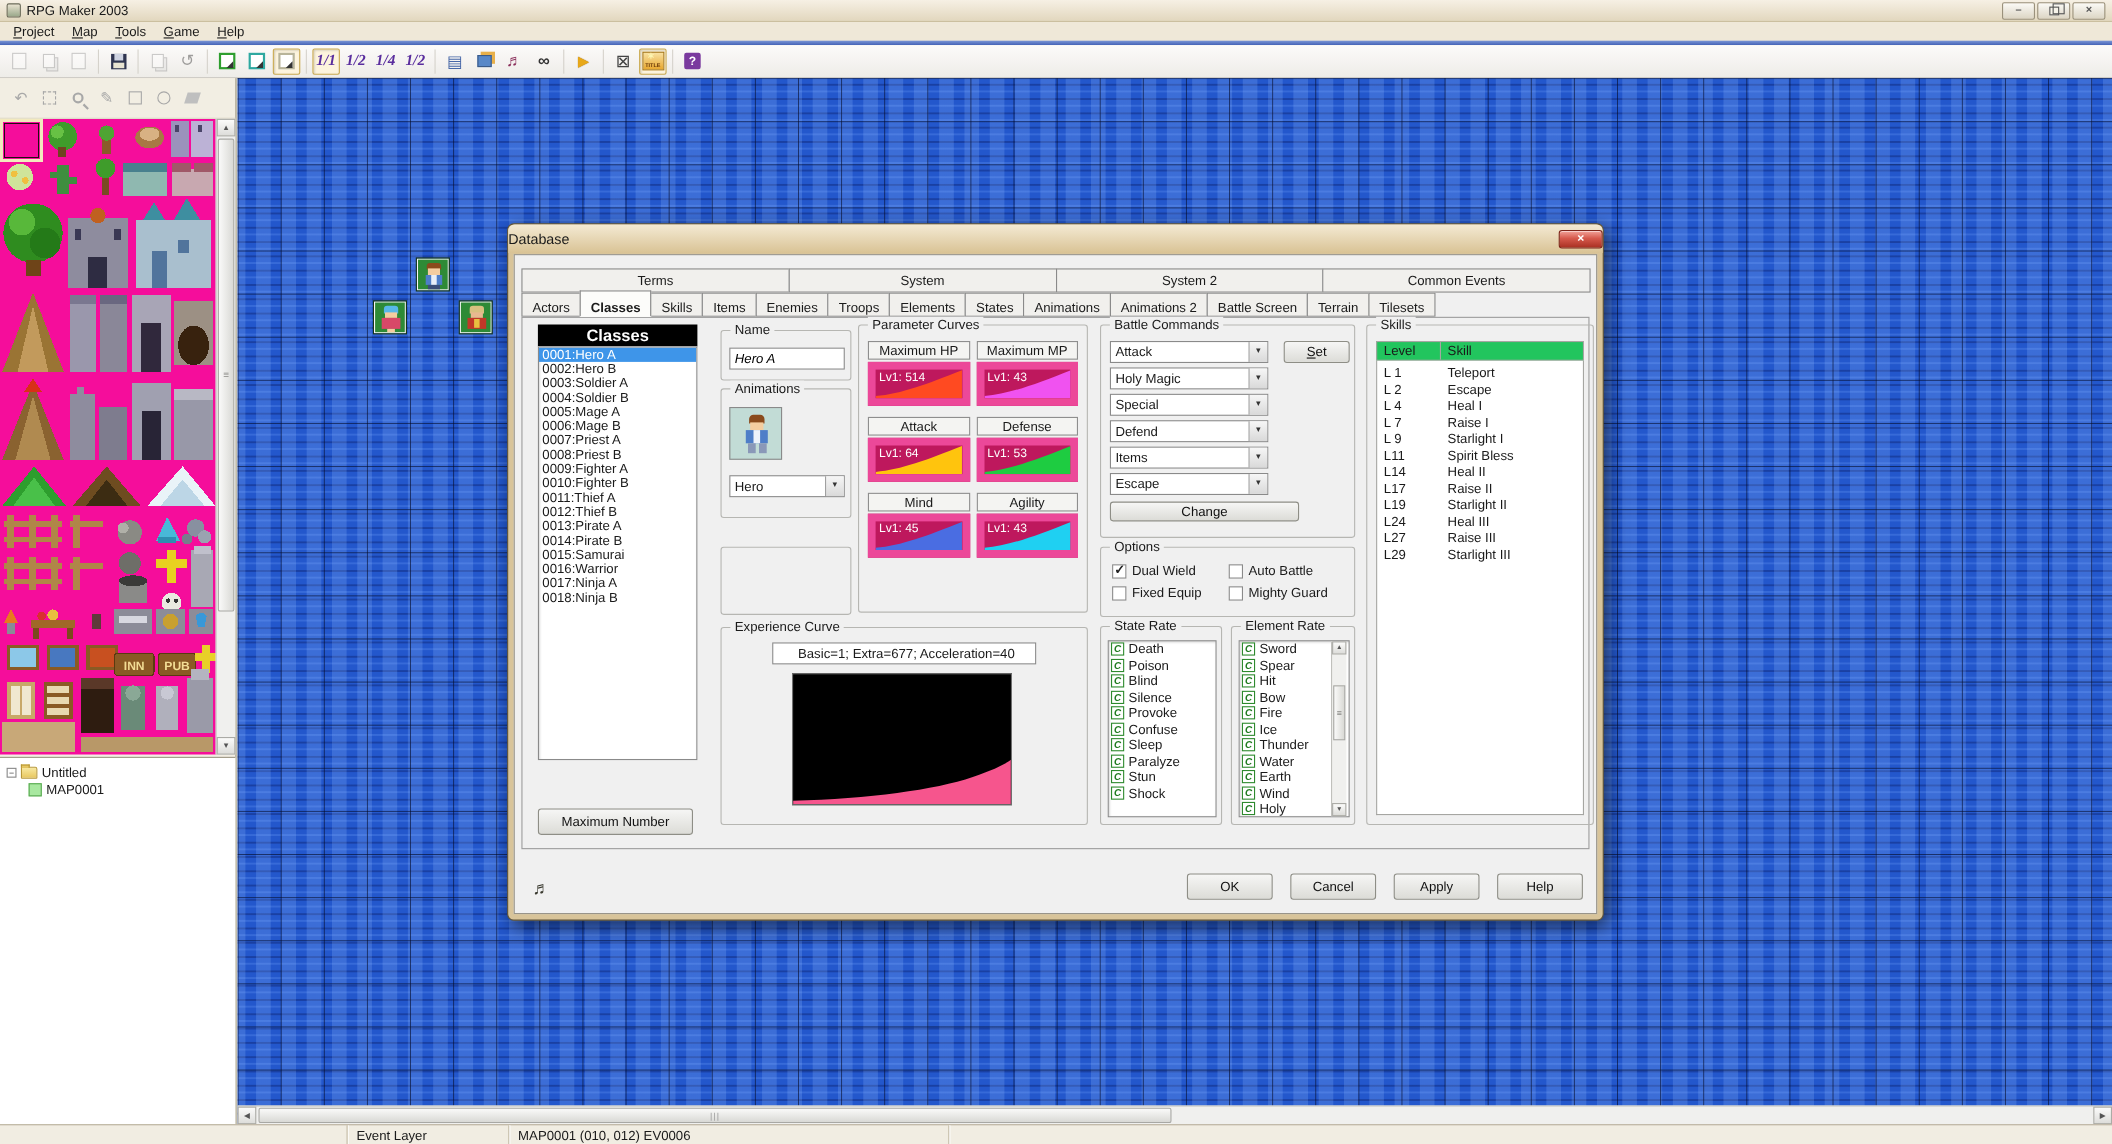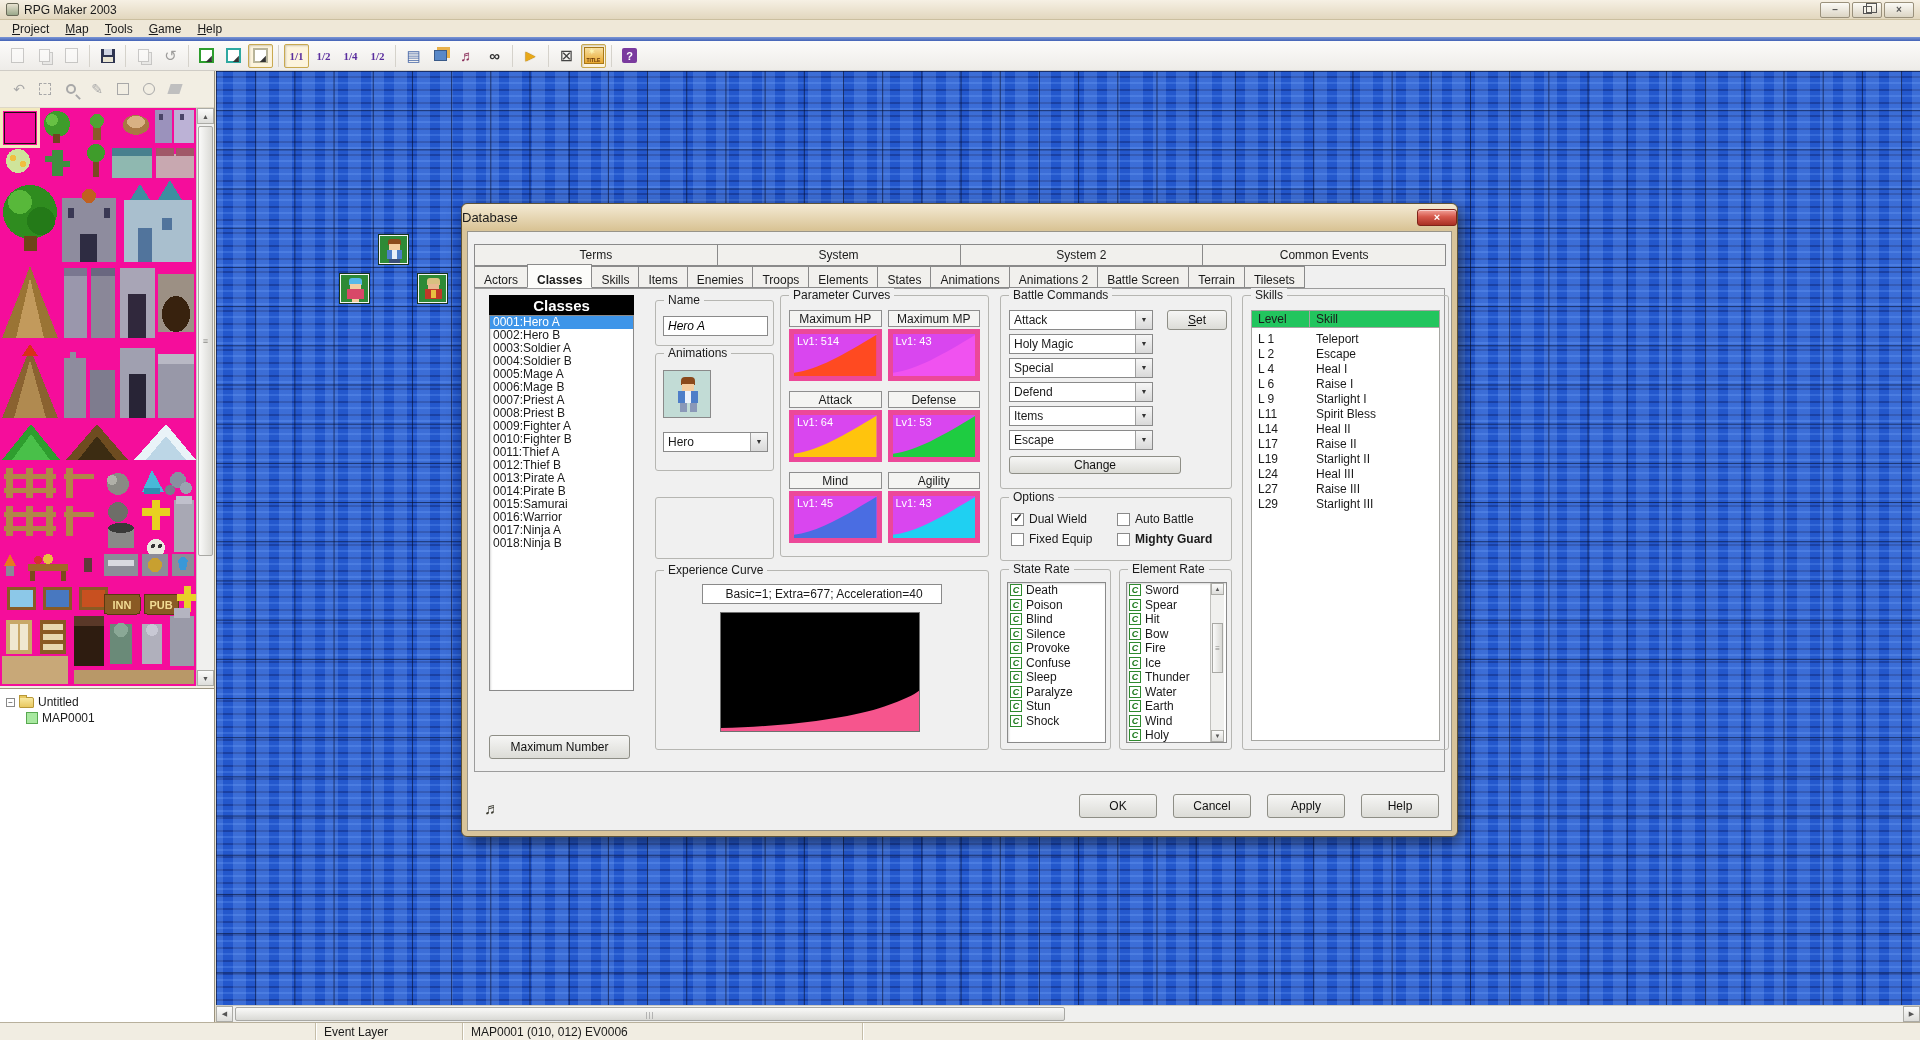--- a/index.html
+++ b/index.html
@@ -28,21 +28,21 @@
 .i-page{width:13px;height:15px;background:#fff;border:1px solid #888}
 .i-floppy{width:14px;height:14px;background:#2F3550;position:relative}
 .i-floppy::before{content:"";position:absolute;left:3px;top:0;width:8px;height:6px;background:#cfd4e2}
 .i-floppy::after{content:"";position:absolute;left:2px;bottom:1px;width:10px;height:5px;background:#E8E4D2}
 .i-copy{width:11px;height:13px;background:#fff;border:1px solid #888;box-shadow:3px 3px 0 -1px #ddd,3px 3px 0 0 #888}
 .glyph{font-size:15px;line-height:1}
 .i-layer{width:15px;height:15px;background:#fff;border:2px solid #2E9E2E;position:relative}
 .i-layer::after{content:"◢";position:absolute;right:0;bottom:-2px;font-size:8px;color:#333}
 .i-layer.l2{border-color:#2EA8A0}
 .i-layer.l3{border-color:#B8B49A}
-.tb-zoom{font-family:"Liberation Serif",serif;font-weight:bold;color:#5A2E9E;font-size:11px}
+.tb-zoom{font-family:"Liberation Serif",serif;font-style:italic;font-weight:bold;color:#5A2E9E;font-size:14px}
 .i-db{color:#4868A8;font-size:15px}
 .i-res{width:13px;height:11px;background:#5888C8;border:1px solid #3A5A88;box-shadow:3px -3px 0 0 #E8B04A}
 .i-music{color:#8A2E5A;font-size:15px}
 .i-bino{font-weight:bold;color:#333;font-size:15px}
 .i-play{color:#E8A818;font-size:13px;text-shadow:0 0 1px #8a5a00}
 .i-full{color:#444;font-size:16px}
 .i-title{width:20px;height:17px;background:linear-gradient(#F8E0A0,#E8A830);border:1px solid #A87818;display:flex;align-items:flex-end;justify-content:center;font-size:5px;font-weight:bold;color:#6A3808;position:relative}
 .i-title::before{content:"✶";position:absolute;top:-1px;left:4px;color:#FCF4B0;font-size:8px}
 .i-help{width:15px;height:15px;background:#7A3A9E;color:#fff;font-weight:bold;font-size:11px;display:flex;align-items:center;justify-content:center;border-radius:2px}
 
@@ -102,21 +102,21 @@
 .cls-row{height:13px;line-height:13px;padding-left:3px;white-space:nowrap}
 .cls-row.selected{background:#3E95E9;color:#fff}
 .fld{background:#fff;border:1px solid #8A8A8A;font-size:12px;padding-left:4px}
 .combo{position:relative;background:#fff;border:1px solid #8A8A8A;height:20px;line-height:18px;padding-left:4px}
 .combo-btn{position:absolute;right:0;top:0;bottom:0;width:17px;background:linear-gradient(#F6F6F6,#D9D9D9);border-left:1px solid #A0A0A0;display:flex;align-items:center;justify-content:center;font-size:7px;color:#333}
 .btn{background:linear-gradient(#F6F6F5,#DCDCD7);border:1px solid #8E8E86;border-radius:3px;display:flex;align-items:center;justify-content:center;color:#111}
 .bl{display:block}
 .accel .bl::first-letter{text-decoration:underline}
 .pc-grid{position:absolute;left:8px;top:14px;right:8px;display:grid;grid-template-columns:1fr 1fr;column-gap:6px;row-gap:10px}
 .pc-head{height:17px;border:1px solid #8E8E8E;background:#F4F4F2;text-align:center;line-height:16px;margin-bottom:2px}
-.pc-chart{position:relative;height:52px;background:#d946ef;border:5px solid #ec4899}
+.pc-chart{position:relative;height:40px;background:#be185d;border:7px solid #ec4899}
 .pc-chart svg{position:absolute;left:0;top:0;width:100%;height:100%}
 .pc-lv{position:absolute;left:3px;top:1px;color:#fff;font-size:11px}
 .sprite-box{position:absolute;background:#C2DCD6;border:1px solid #8A8A8A}
 .opt-row{position:absolute;display:flex;align-items:center;gap:5px}
 .cb{width:13px;height:13px;background:#fff;border:1px solid #8A8A8A;position:relative;flex:none}
 .check{position:absolute;left:1px;top:-3px;font-weight:bold;color:#222}
 .opt-row:not(.checked) .check{visibility:hidden}
 .rate-list{position:absolute;overflow:hidden}
 .rate-row{height:14.5px;display:flex;align-items:center;gap:4px;padding-left:2px;white-space:nowrap}
 .c-flag{width:12px;height:12px;border:1px solid #2E8A2E;color:#1E7A1E;background:#fff;font-size:9px;font-weight:bold;display:flex;align-items:center;justify-content:center;flex:none}
@@ -739,21 +739,21 @@
               <div class="opt-row" style="left: 116px; top: 14px;">
                 <span class="cb"></span>
                 <span>Auto Battle</span>
               </div>
 
               <div class="opt-row" style="left: 10px; top: 34px;">
                 <span class="cb"></span>
                 <span>Fixed Equip</span>
               </div>
 
-              <div class="opt-row" style="left: 116px; top: 34px; font-weight: bold;">
+              <div class="opt-row" style="left: 116px; top: 34px;">
                 <span class="cb"></span>
                 <span>Mighty Guard</span>
               </div>
             </div>
         </div>
 
         <div class="grp" style="left:525px;top:280px;width:111px;height:181px">
           <span class="grp-label">State Rate</span>
           <div class="rate-list sunken" style="left:6px;top:12px;width:99px;height:161px">
 
@@ -934,21 +934,21 @@
                 <span class="sk-level">L 2</span>
                 <span class="sk-skill">Escape</span>
               </div>
 
               <div class="sk-row">
                 <span class="sk-level">L 4</span>
                 <span class="sk-skill">Heal I</span>
               </div>
 
               <div class="sk-row">
-                <span class="sk-level">L 6</span>
+                <span class="sk-level">L 7</span>
                 <span class="sk-skill">Raise I</span>
               </div>
 
               <div class="sk-row">
                 <span class="sk-level">L 9</span>
                 <span class="sk-skill">Starlight I</span>
               </div>
 
               <div class="sk-row">
                 <span class="sk-level">L11</span>

